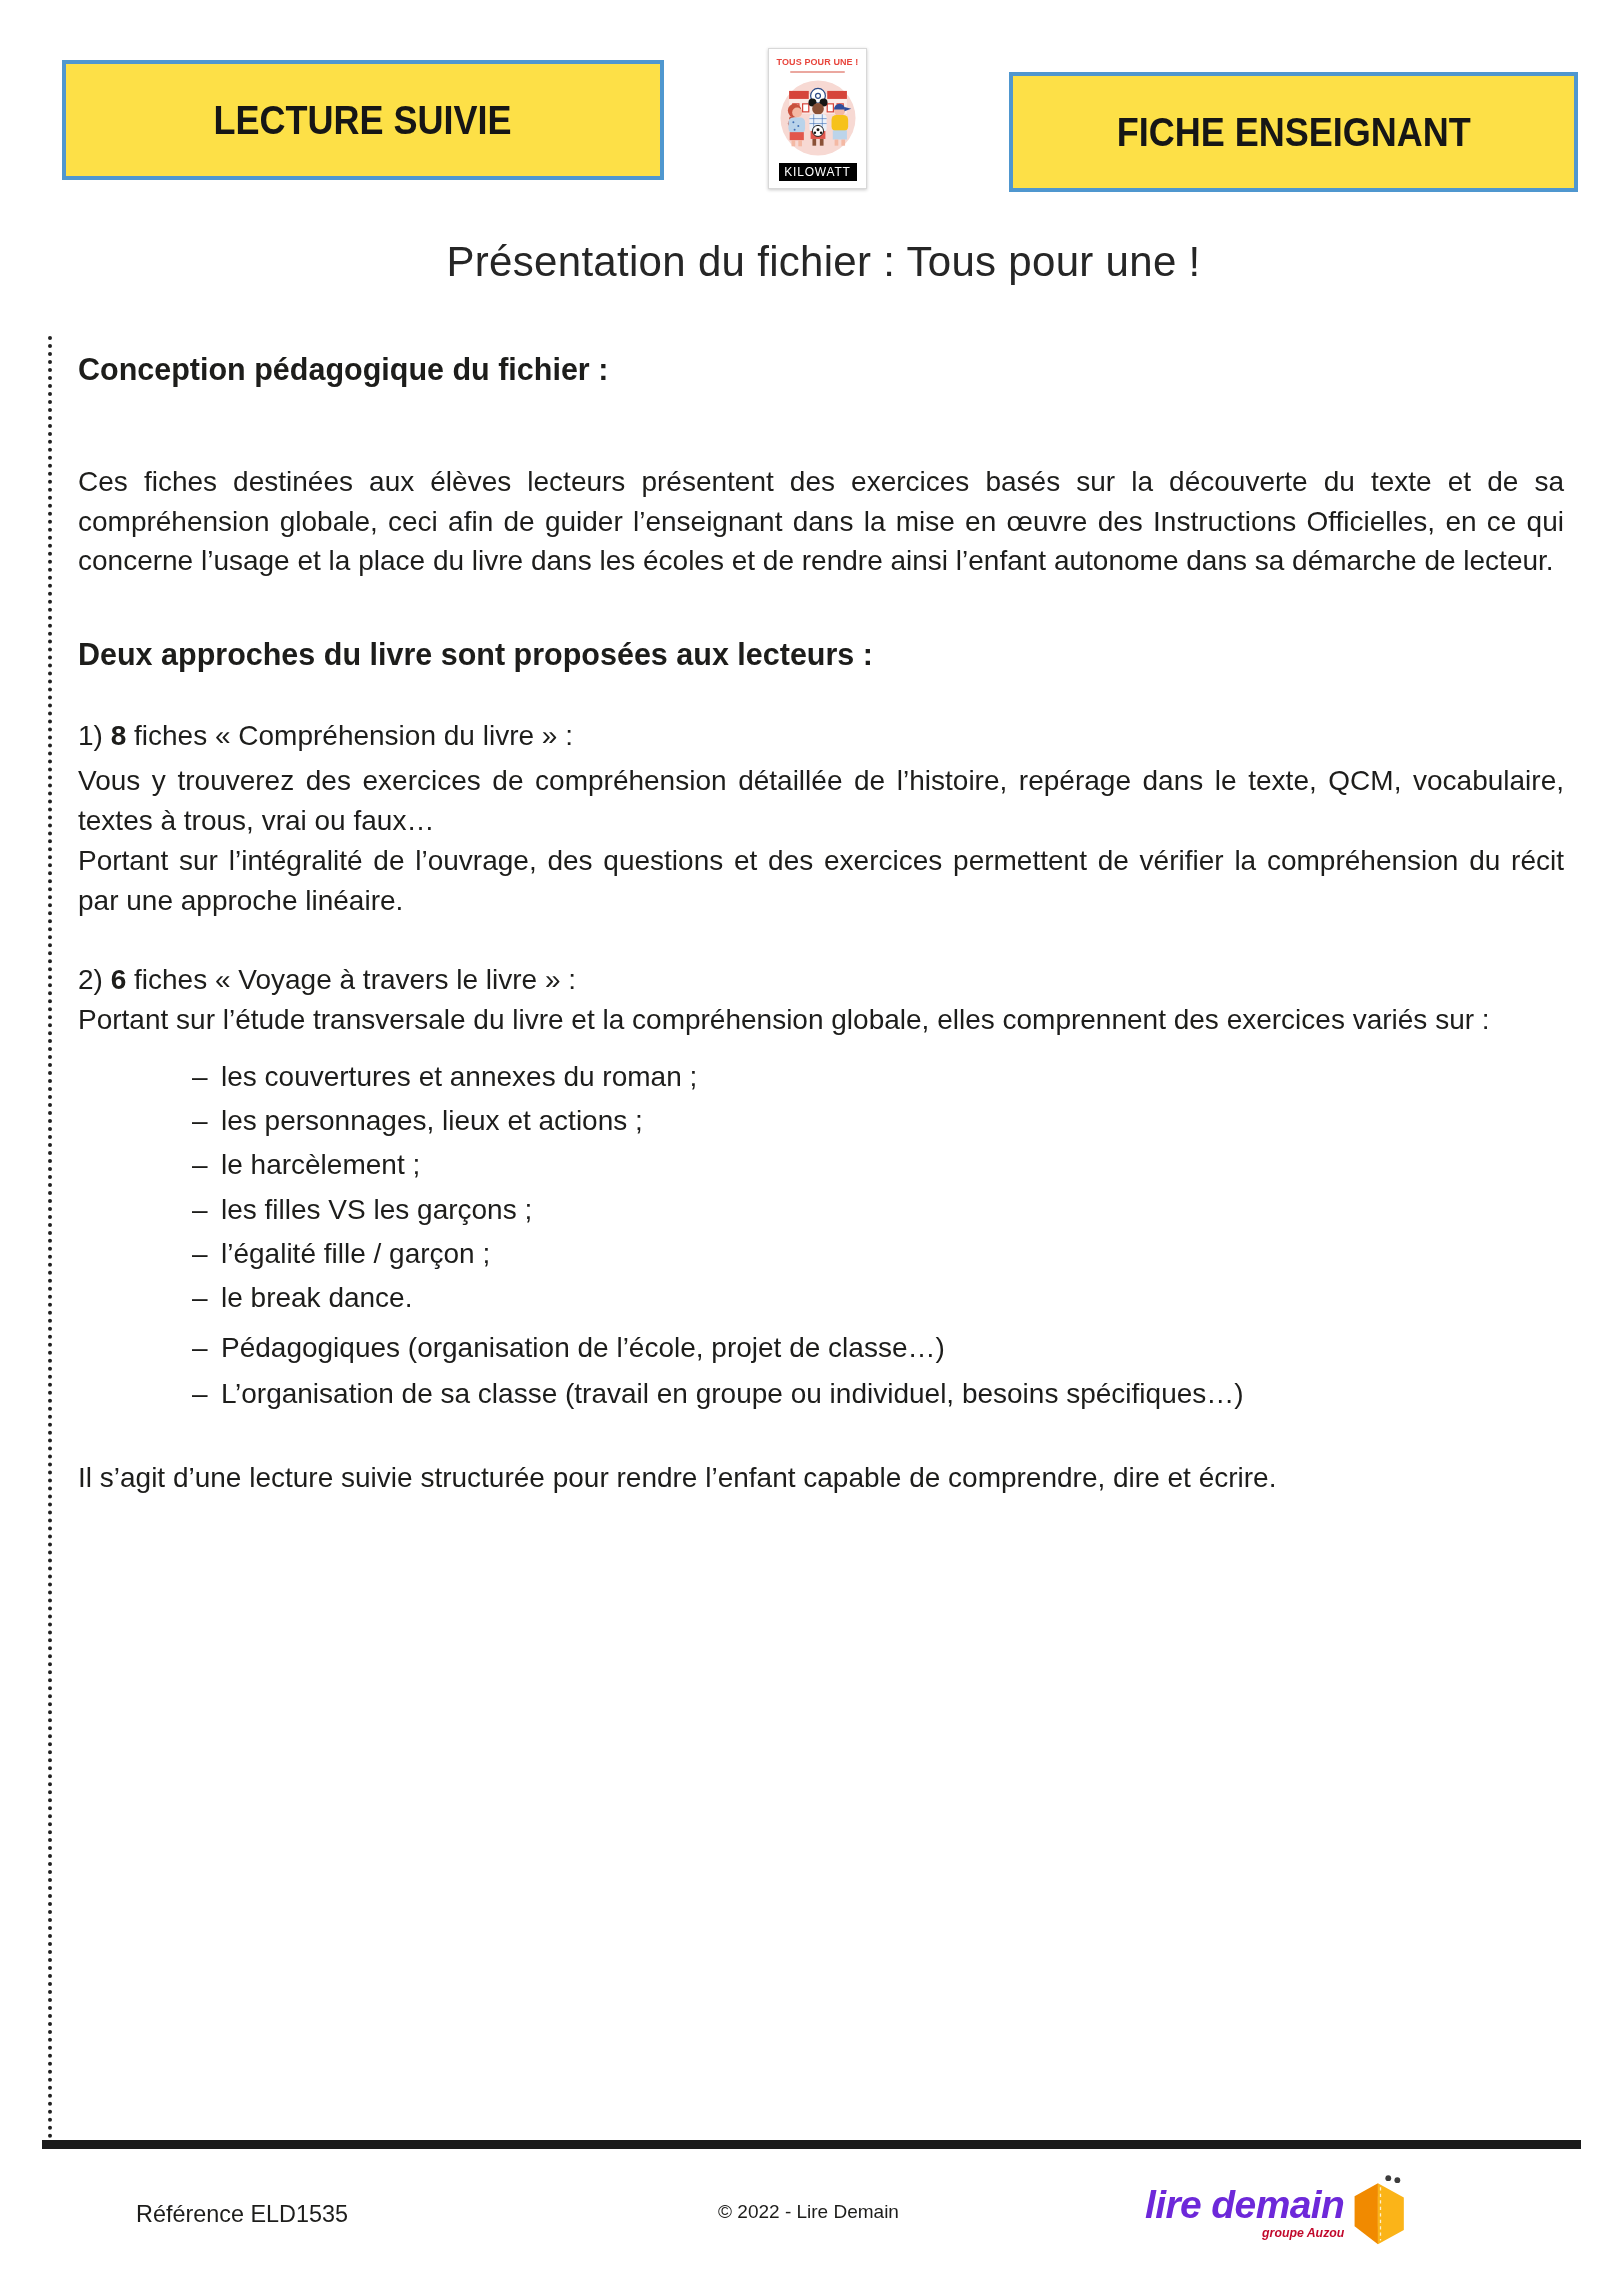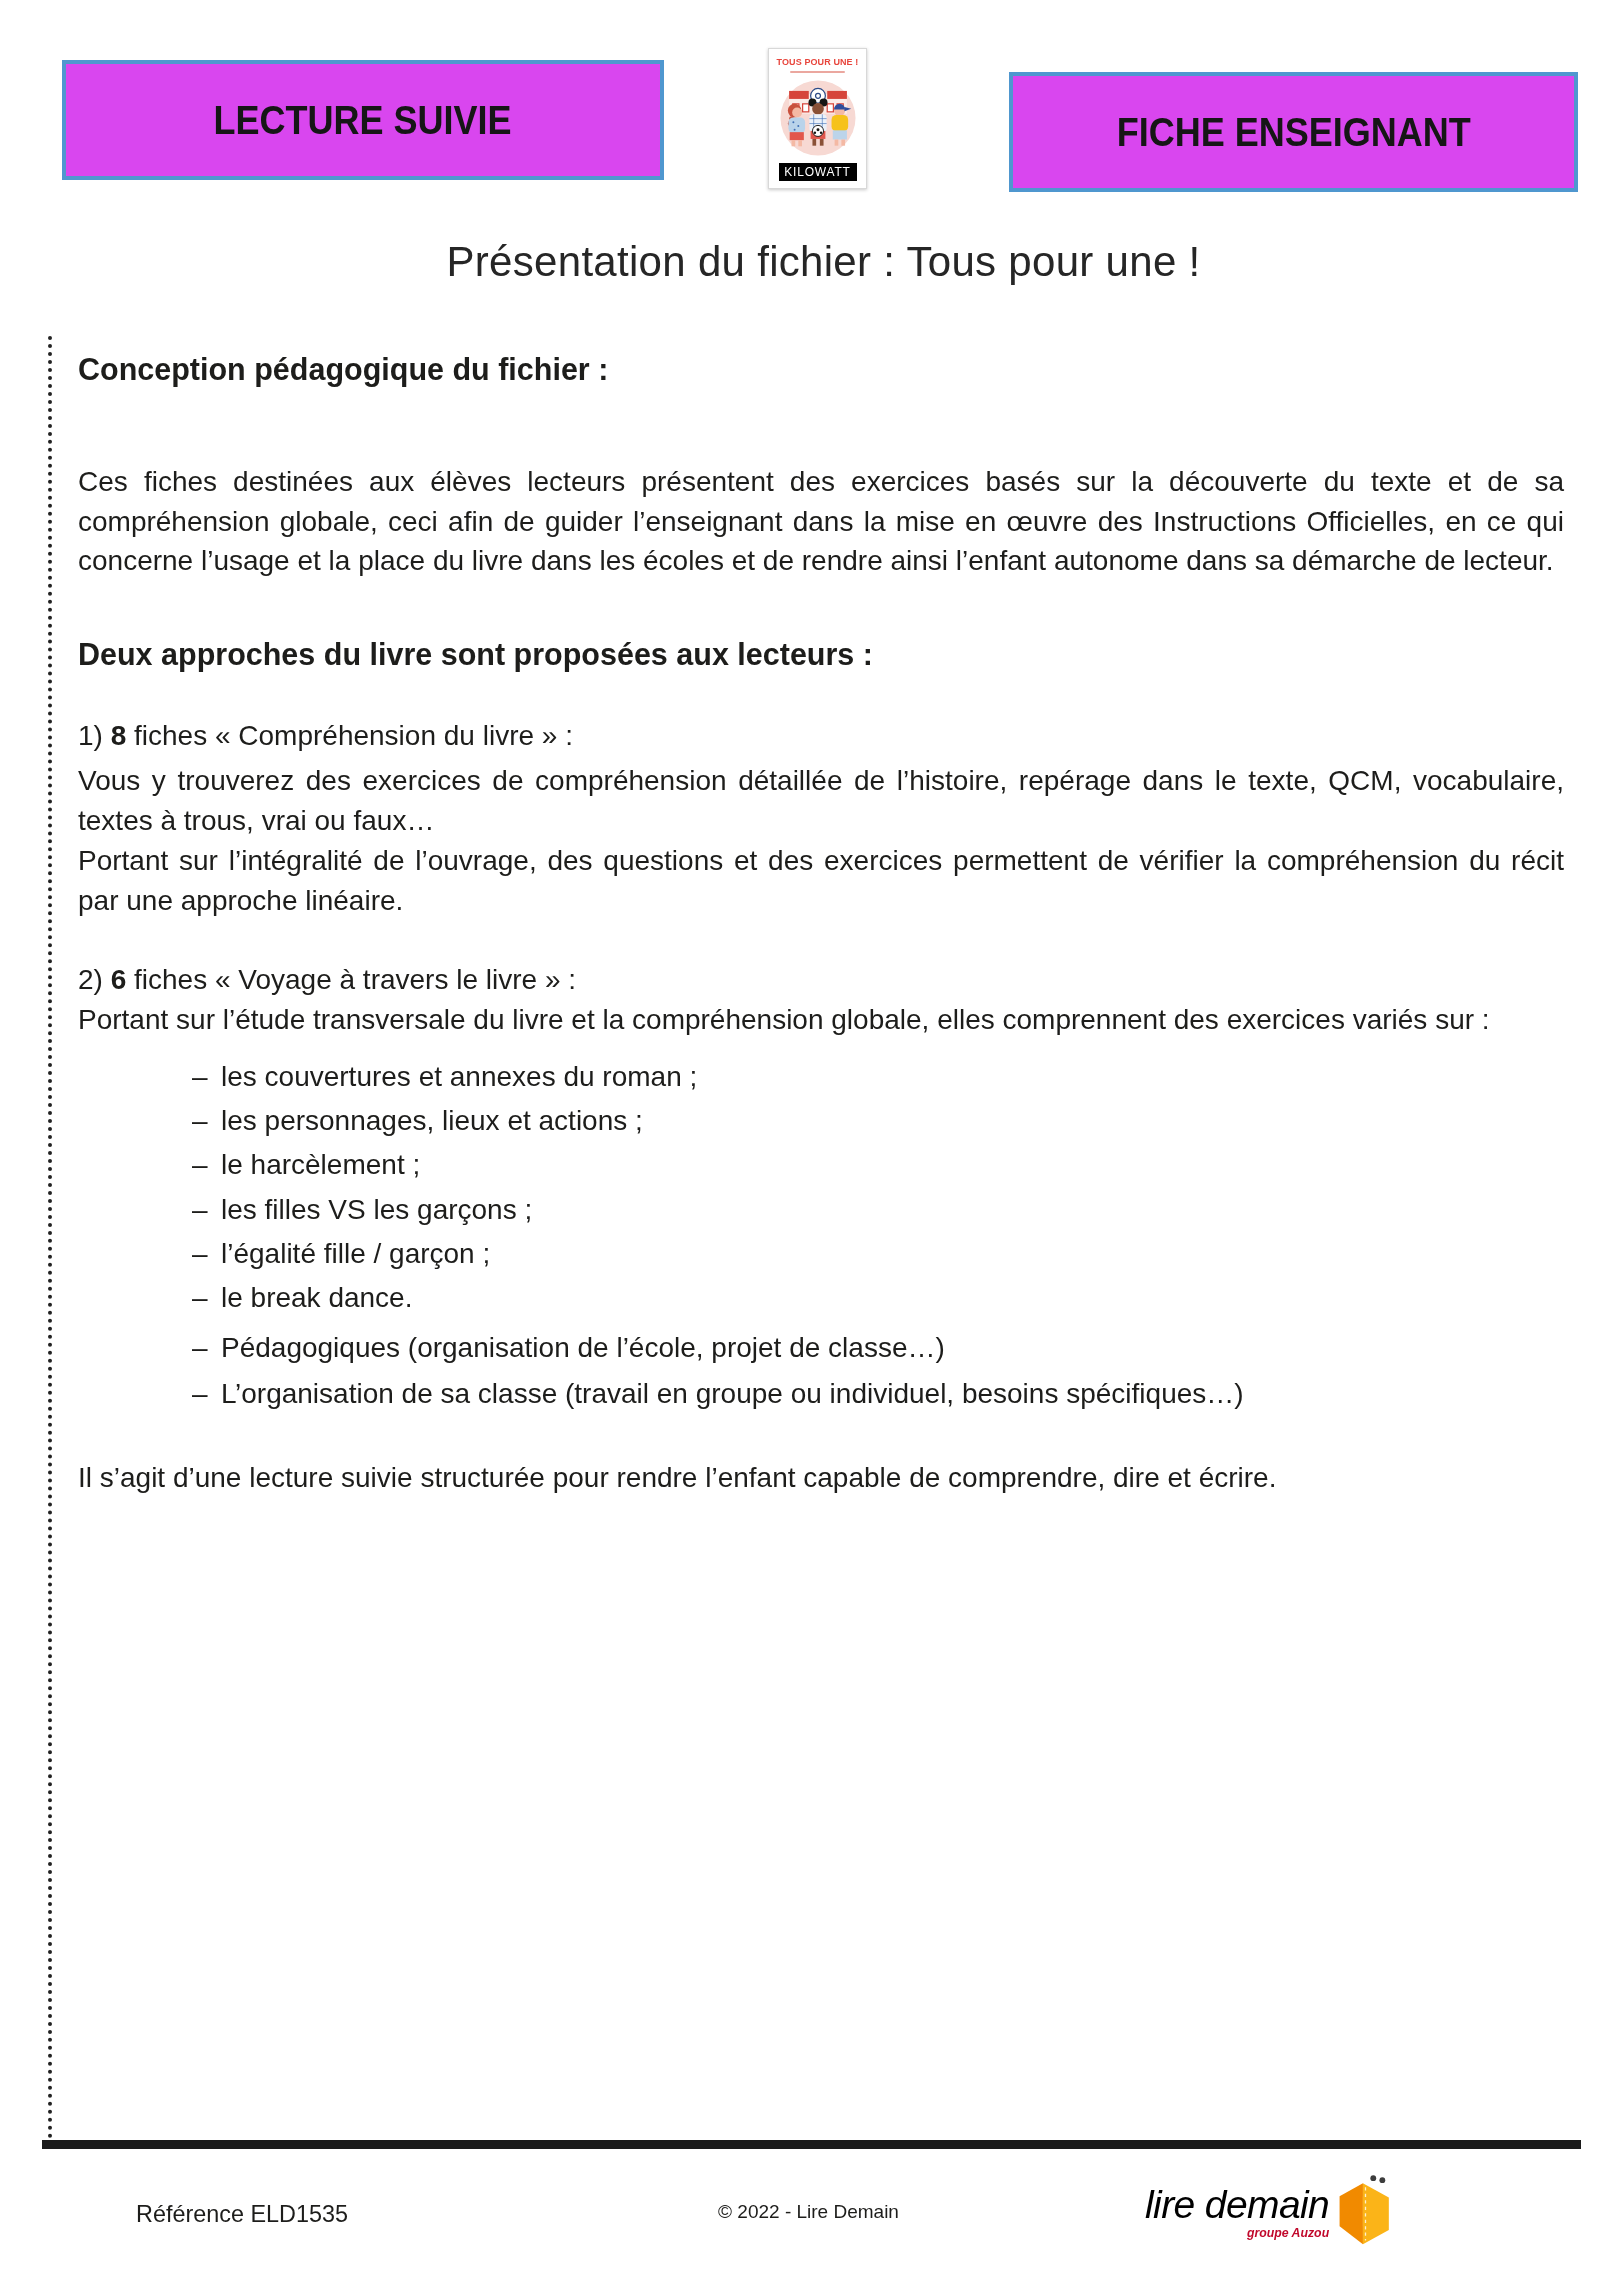--- a/index.html
+++ b/index.html
@@ -9,21 +9,21 @@
     margin:0 auto;
     background:#ffffff;
     font-family:"Liberation Sans", sans-serif;
     color:#1d1d1b;
     overflow:hidden;
   }
   
   .hdr-box{
     position:absolute;
     border:4.5px solid #4f97cf;
-    background:#d946ef;
+    background:#fde047;
     display:flex;align-items:center;justify-content:center;
   }
   .hdr-box.left{left:62px;top:60px;width:594px;height:112px;}
   .hdr-box.right{left:1009px;top:72px;width:561px;height:112px;}
   .hdr-label{
     font-size:40px;font-weight:700;color:#161616;
     transform:scaleX(.9);transform-origin:center;
     white-space:nowrap;letter-spacing:0;
   }
   
@@ -66,21 +66,21 @@
   .ul-dash.tight{margin-top:10.4px;}
   .ul-dash.tight li{margin-bottom:5.8px;}
   .p-corrections{margin-top:60px !important;text-align:justify;}
   .p-conclusion{margin-top:44px !important;}
   
   .footer-line{position:absolute;left:42px;top:2140px;width:1539px;height:9px;background:#1b1b1b;}
   .footer-ref{position:absolute;left:136px;top:2201px;font-size:23.4px;color:#1d1d1b;}
   .footer-copy{position:absolute;left:0;top:2201px;width:100%;text-align:center;font-size:19px;color:#1d1d1b;}
   .footer-logo{position:absolute;left:1145px;top:2173px;display:flex;align-items:flex-start;}
   .logo-textcol{display:flex;flex-direction:column;align-items:flex-end;margin-top:11.7px;}
-  .logo-main{font-size:39px;font-weight:400;font-style:italic;color:#000000;letter-spacing:-0.6px;line-height:1;white-space:nowrap;}
+  .logo-main{font-size:39px;font-weight:700;font-style:italic;color:#6d28d9;letter-spacing:-0.6px;line-height:1;white-space:nowrap;}
   .logo-sub{font-size:12.3px;font-weight:700;font-style:italic;color:#c1092c;margin-top:2.6px;white-space:nowrap;}
   .logo-book{width:65px;height:81px;margin-left:3.9px;}
 </style>
 </head>
 <body>
 
 <div class="page">
 
   <div class="hdr-box left">
     <span class="hdr-label">LECTURE SUIVIE</span>

